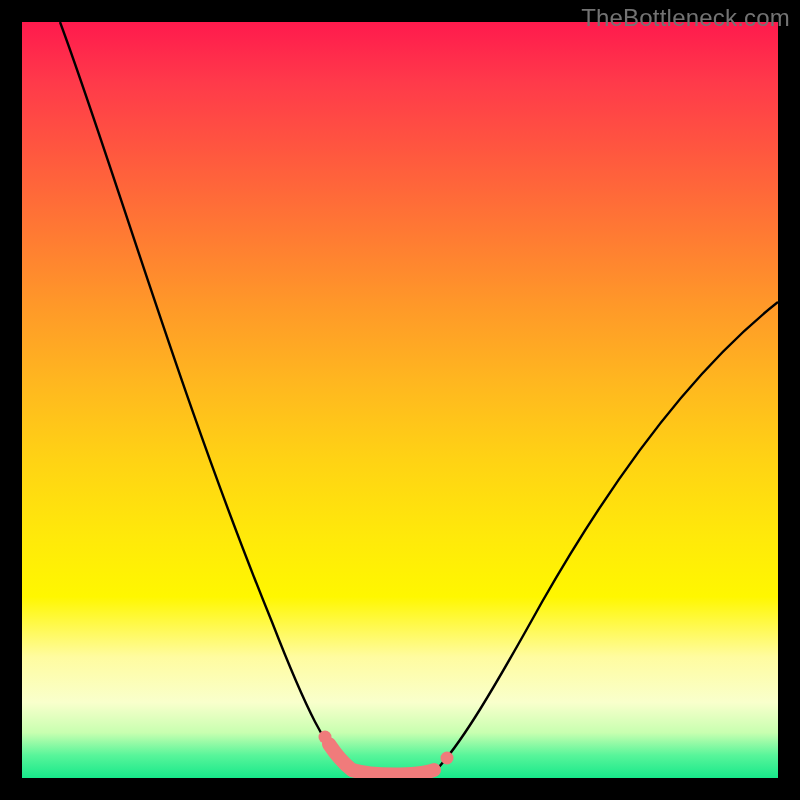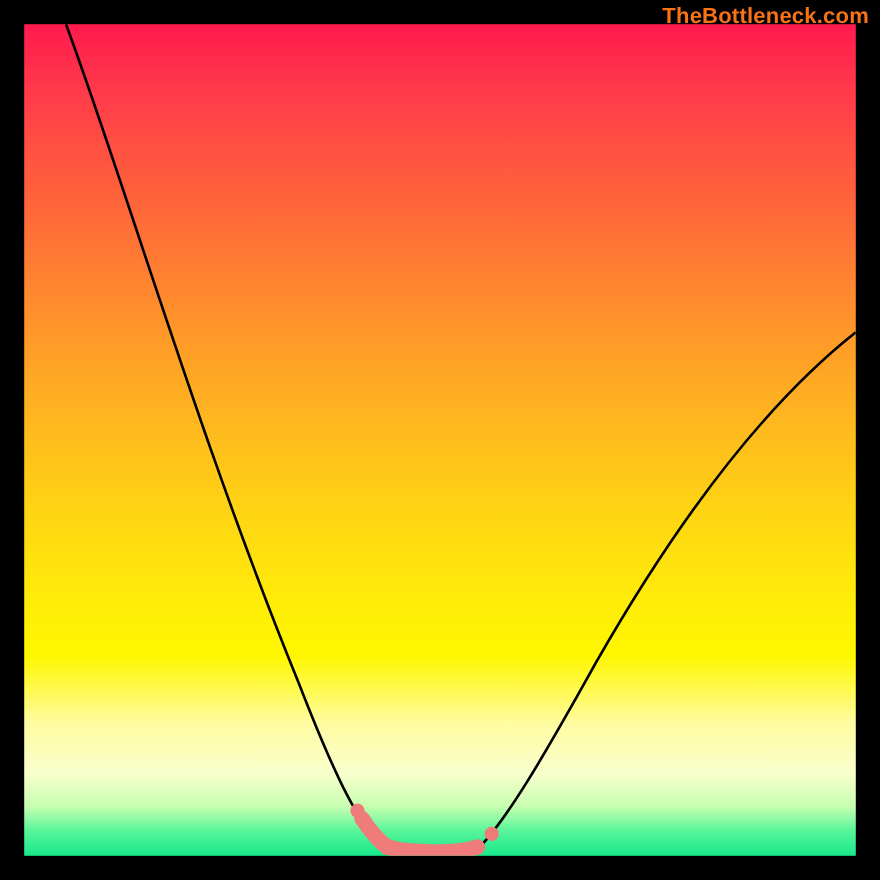--- a/index.html
+++ b/index.html
@@ -39,23 +39,23 @@
       #f9ffcc 90%,
       #c8ffb0 94%,
       #58f59a 97%,
       #17e88a 100%
     );
   }
   .watermark {
     position: absolute;
     top: 4px;
     right: 10px;
-    color: #f97316;
-    font-size: 20px;
-    font-weight: 700;
+    color: #737373;
+    font-size: 24px;
+    font-weight: 400;
     letter-spacing: 0.2px;
     user-select: none;
   }
   svg.curve {
     position: absolute;
     left: 0;
     top: 0;
     width: 756px;
     height: 756px;
   }

